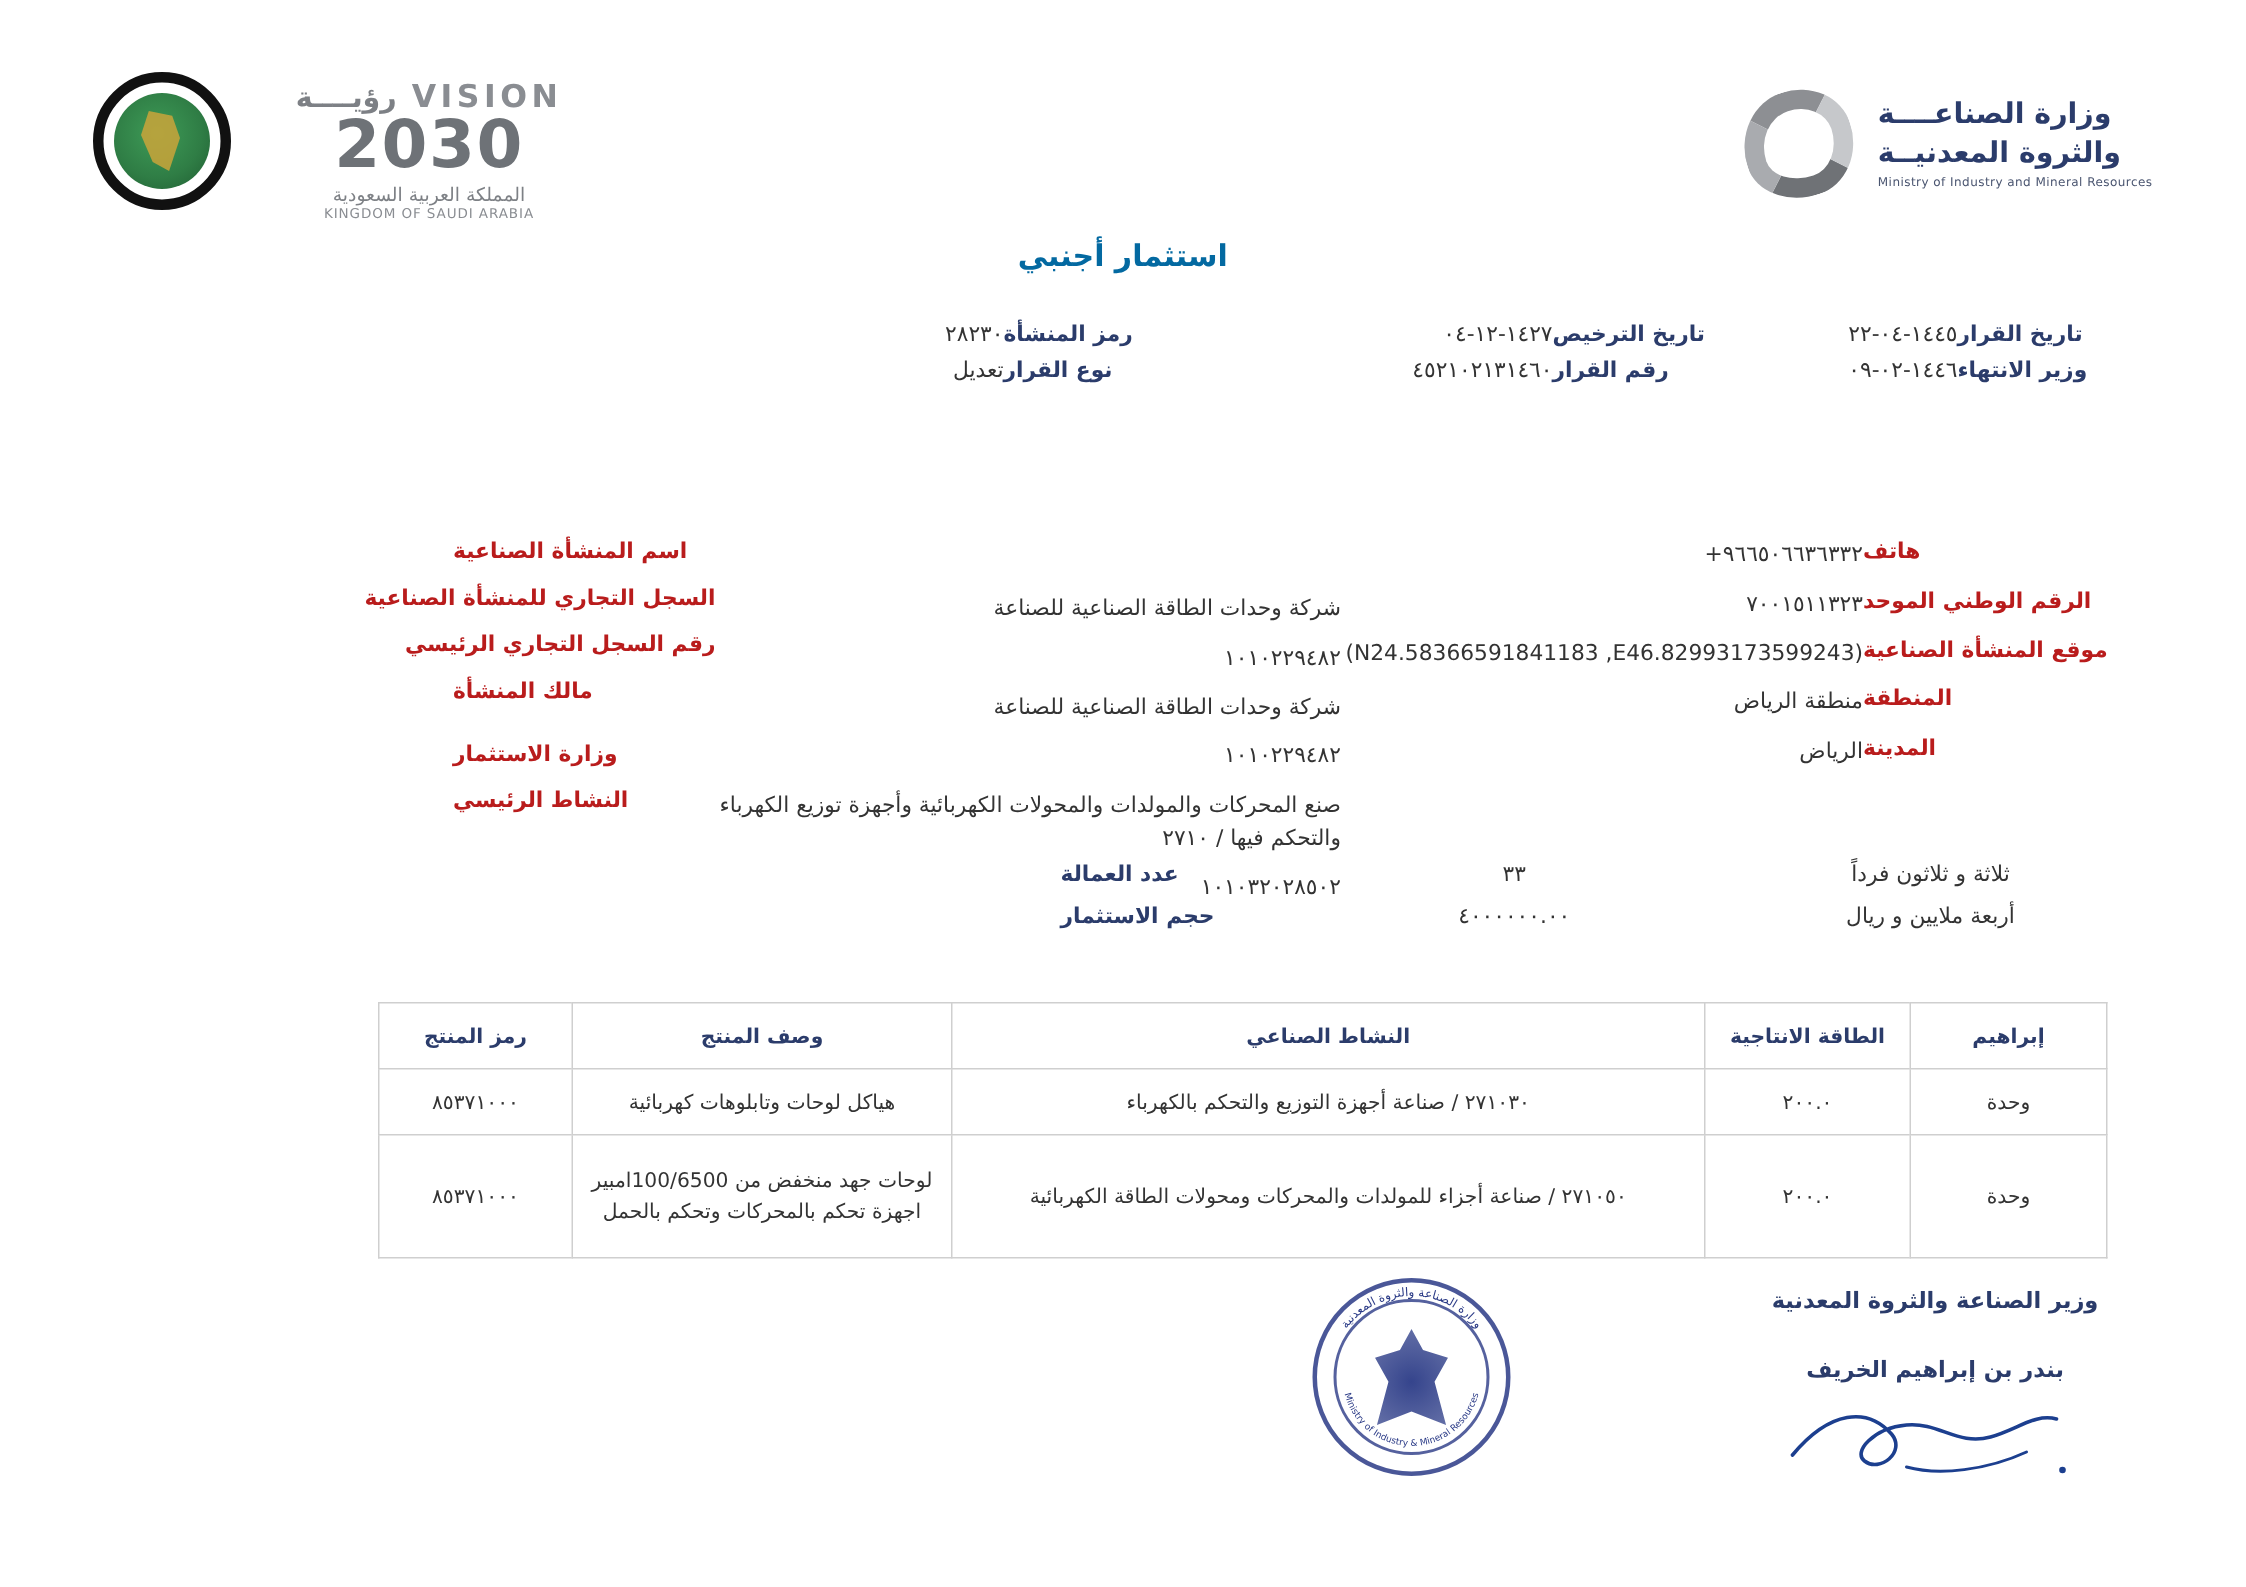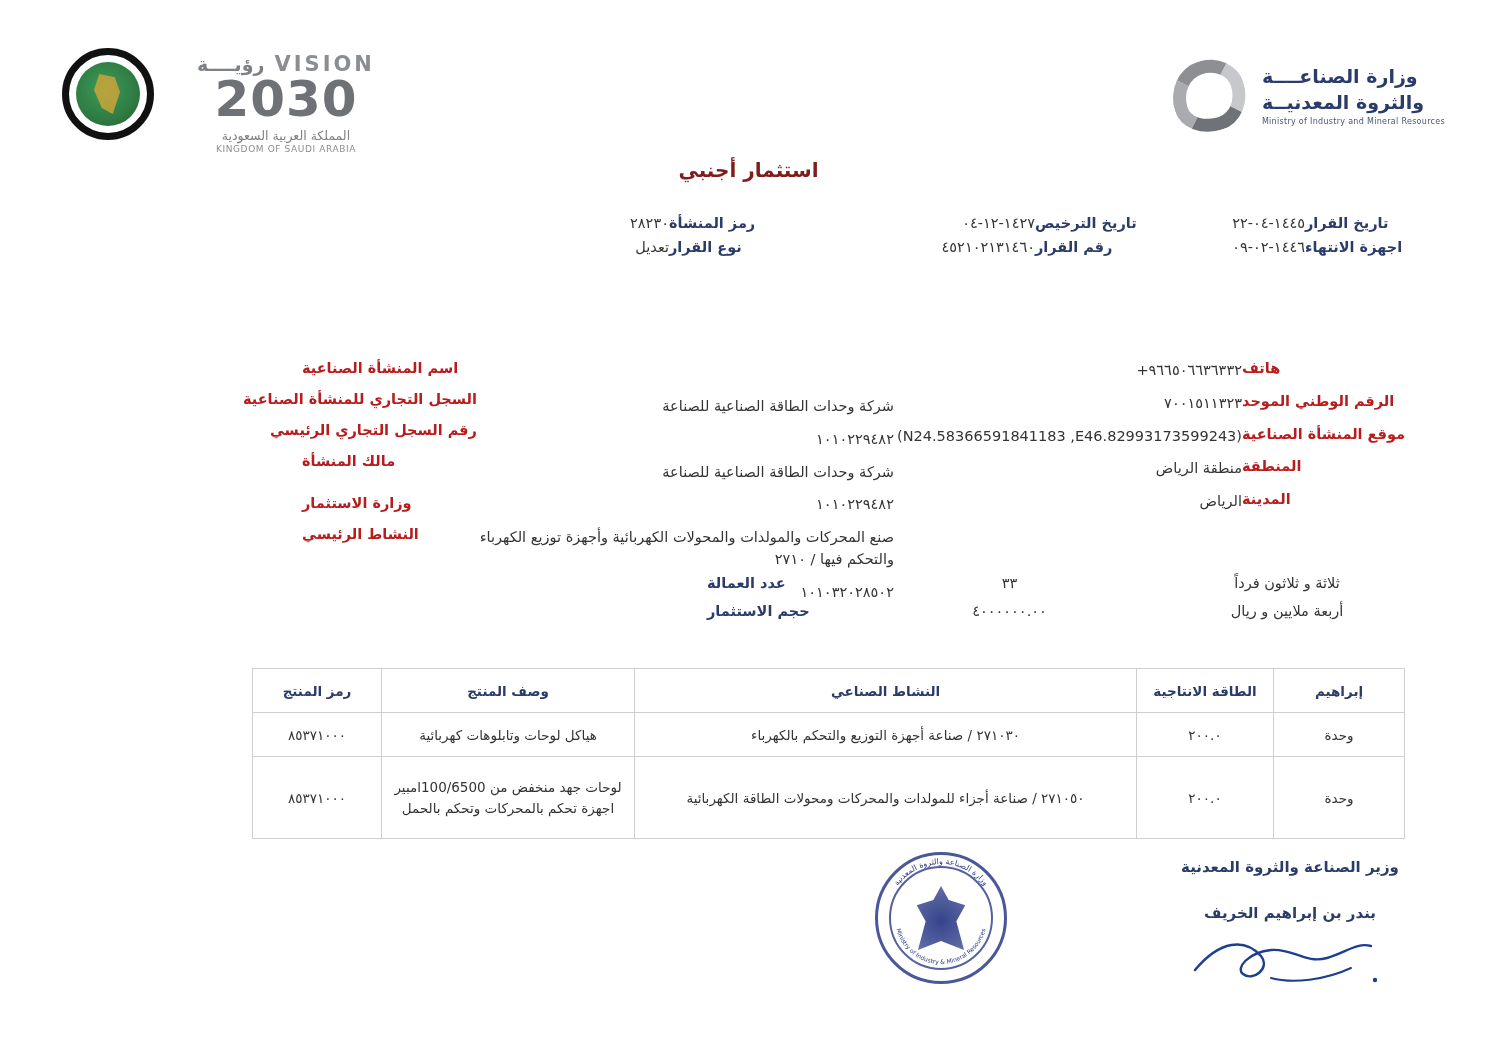--- a/index.html
+++ b/index.html
@@ -74,21 +74,21 @@
     justify-content: center;
     align-items: baseline;
     gap: 10px;
   }
   .vision .v-top .ar {
     font-size: 19px;
     letter-spacing: 0;
     color: #7d8085;
   }
   .vision .v-num {
-    font-size: 50px;
+    font-size: 44px;
     font-weight: bold;
     color: #6e7277;
     line-height: 0.95;
     letter-spacing: 1px;
   }
   .vision .v-sub-ar {
     font-size: 12.5px;
     color: #7d8085;
     margin-top: 4px;
   }
@@ -109,27 +109,27 @@
     font-weight: bold;
     color: #2b3c6b;
   }
   .doc-subtitle {
     position: absolute;
     left: 0; right: 0;
     top: 158px;
     text-align: center;
     font-size: 20px;
     font-weight: bold;
-    color: #7f1d1d;
+    color: #0369a1;
   }
 
   
   .ministry {
     position: absolute;
-    right: 52px;
+    right: 62px;
     top: 58px;
     display: flex;
     align-items: center;
     gap: 14px;
     direction: rtl;
   }
   .ministry .m-text {
     text-align: left;
     color: #2b3c6b;
     line-height: 1.35;
@@ -404,21 +404,21 @@
       <div class="meta-label">تاريخ الترخيص</div>
       <div class="meta-value">١٤٢٧-١٢-٠٤</div>
     </div>
     <div class="meta-cell c3">
       <div class="meta-label">رمز المنشأة</div>
       <div class="meta-value">٢٨٢٣٠</div>
     </div>
   </div>
   <div class="meta-row">
     <div class="meta-cell c1">
-      <div class="meta-label">اجهزة الانتهاء</div>
+      <div class="meta-label">وزير الانتهاء</div>
       <div class="meta-value">١٤٤٦-٠٢-٠٩</div>
     </div>
     <div class="meta-cell c2">
       <div class="meta-label">رقم القرار</div>
       <div class="meta-value">٤٥٢١٠٢١٣١٤٦٠</div>
     </div>
     <div class="meta-cell c3">
       <div class="meta-label">نوع القرار</div>
       <div class="meta-value">تعديل</div>
     </div>

